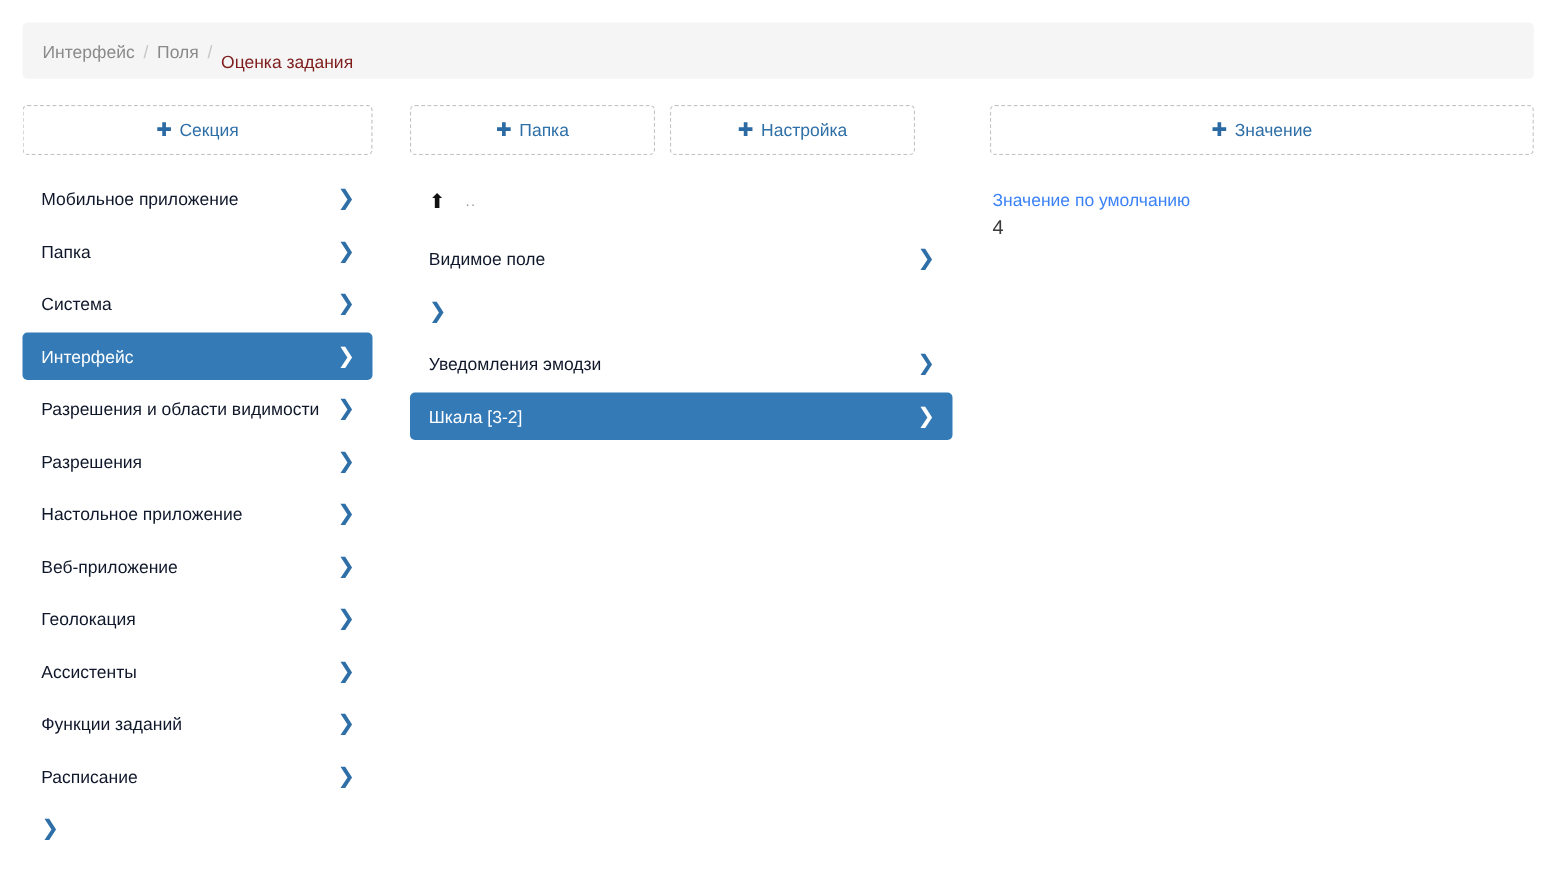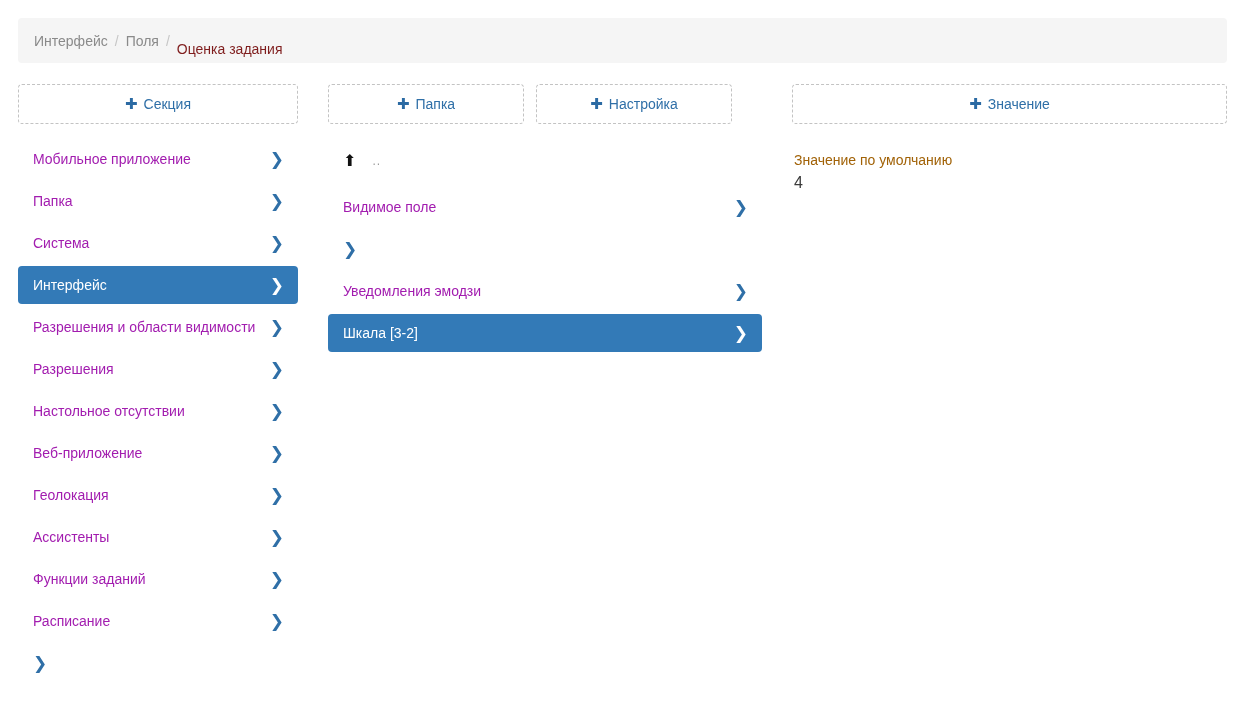--- a/index.html
+++ b/index.html
@@ -88,21 +88,21 @@
     justify-content: space-between;
     min-height: 38px;
     padding: 9px 14px 9px 15px;
     box-sizing: border-box;
     border-radius: 4px;
     cursor: pointer;
     margin-bottom: 4px;
   }
   .list-item .label {
     font-size: 14px;
-    color: #a21caf;
+    color: #0f172a;
     line-height: 20px;
     padding-right: 12px;
   }
   .list-item .chev {
     flex: 0 0 auto;
     color: #2f6fa7;
     font-family: "DejaVu Sans", sans-serif;
     font-size: 17px;
     font-weight: bold;
     line-height: 20px;
@@ -132,21 +132,21 @@
     font-size: 12px;
     color: #9a9a9a;
     letter-spacing: 1px;
     line-height: 1;
   }
 
   
   .value-panel { margin-top: 26px; padding: 0 2px 0 2px; }
   .value-label {
     font-size: 14px;
-    color: #a16207;
+    color: #3b82f6;
     line-height: 20px;
   }
   .value-text {
     font-size: 16px;
     color: #3b3b3b;
     line-height: 24px;
     margin-top: 1px;
   }
 </style>
 </head>
@@ -193,21 +193,21 @@
       <span class="label">Разрешения и области видимости</span>
       <span class="chev">❯</span>
     </div>
 
     <div class="list-item">
       <span class="label">Разрешения</span>
       <span class="chev">❯</span>
     </div>
 
     <div class="list-item">
-      <span class="label">Настольное отсутствии</span>
+      <span class="label">Настольное приложение</span>
       <span class="chev">❯</span>
     </div>
 
     <div class="list-item">
       <span class="label">Веб-приложение</span>
       <span class="chev">❯</span>
     </div>
 
     <div class="list-item">
       <span class="label">Геолокация</span>

